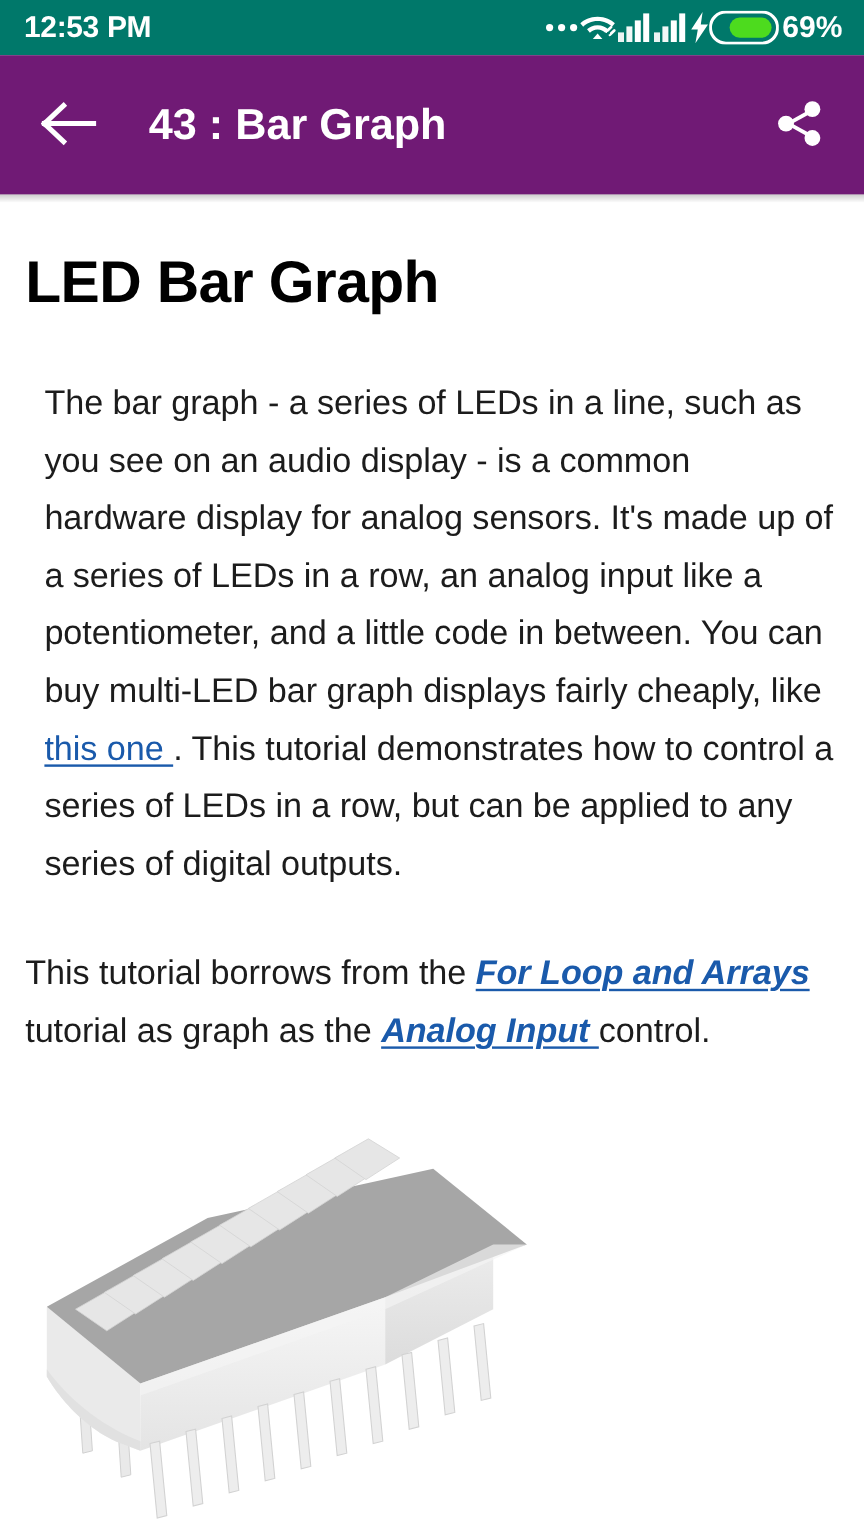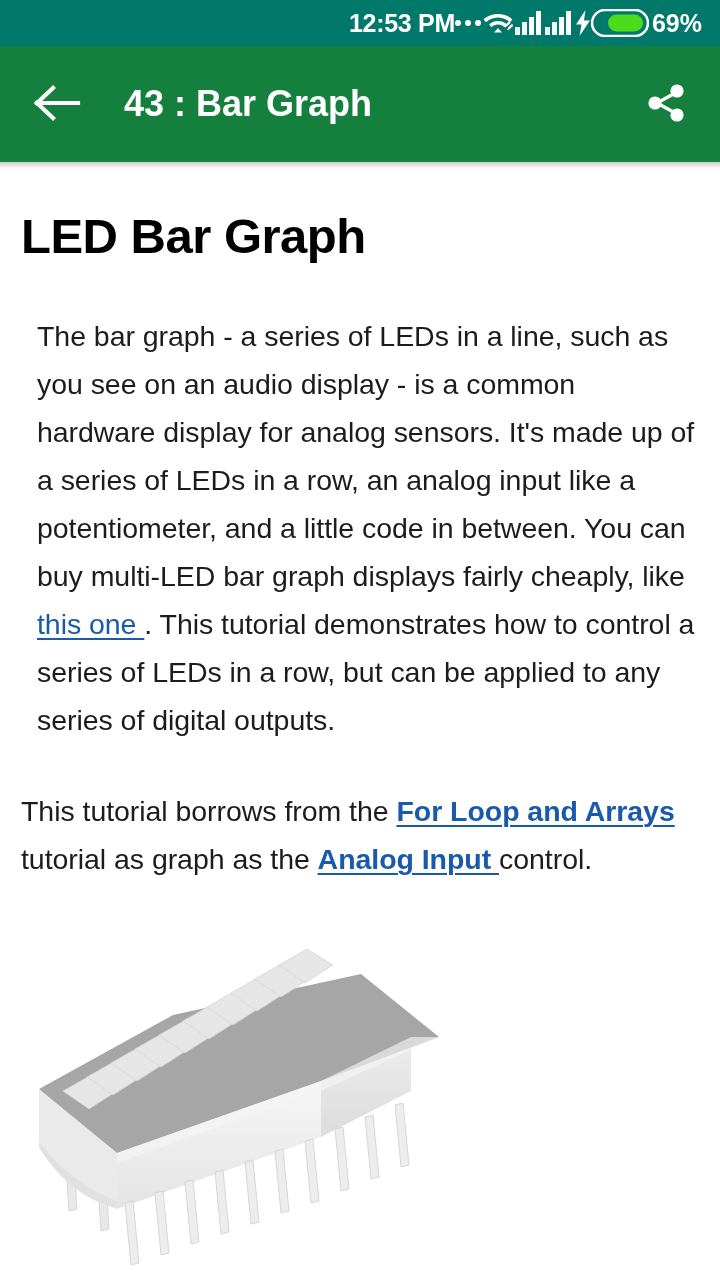--- a/index.html
+++ b/index.html
@@ -11,21 +11,21 @@
     background: #ffffff;
     font-family: "Liberation Sans", sans-serif;
   }
 
   
   .status-bar {
     height: 46px;
     background: #00786a;
     display: flex;
     align-items: center;
-    justify-content: flex-end;
+    justify-content: space-between;
     padding: 0 18px 0 20px;
     color: #ffffff;
   }
   .status-clock {
     font-size: 25px;
     font-weight: bold;
     letter-spacing: -0.3px;
     line-height: 1;
   }
   .status-icons {
@@ -48,21 +48,21 @@
   .battery-pct {
     font-size: 25px;
     font-weight: bold;
     line-height: 1;
     margin-left: 3px;
   }
 
   
   .app-bar {
     height: 116px;
-    background: #15803d;
+    background: #701a75;
     display: flex;
     align-items: center;
     padding: 0 26px 0 30px;
     position: relative;
     z-index: 5;
   }
   .app-bar::after {
     content: "";
     position: absolute;
     left: 0; right: 0; top: 100%;
@@ -118,21 +118,21 @@
   }
   .para-1 { margin-top: 48px; margin-left: 16px; }
   .para-2 { margin-top: 43px; }
 
   a.link {
     color: #1a5aab;
     text-decoration: underline;
     text-underline-offset: 4px;
     text-decoration-thickness: 2px;
   }
-  a.link.bold { font-weight: bold; }
+  a.link.bold { font-weight: bold; font-style: italic; }
 
   
   .figure {
     margin-top: 58px;
     display: block;
   }
   .figure svg { display: block; }
 </style>
 </head>
 <body>

